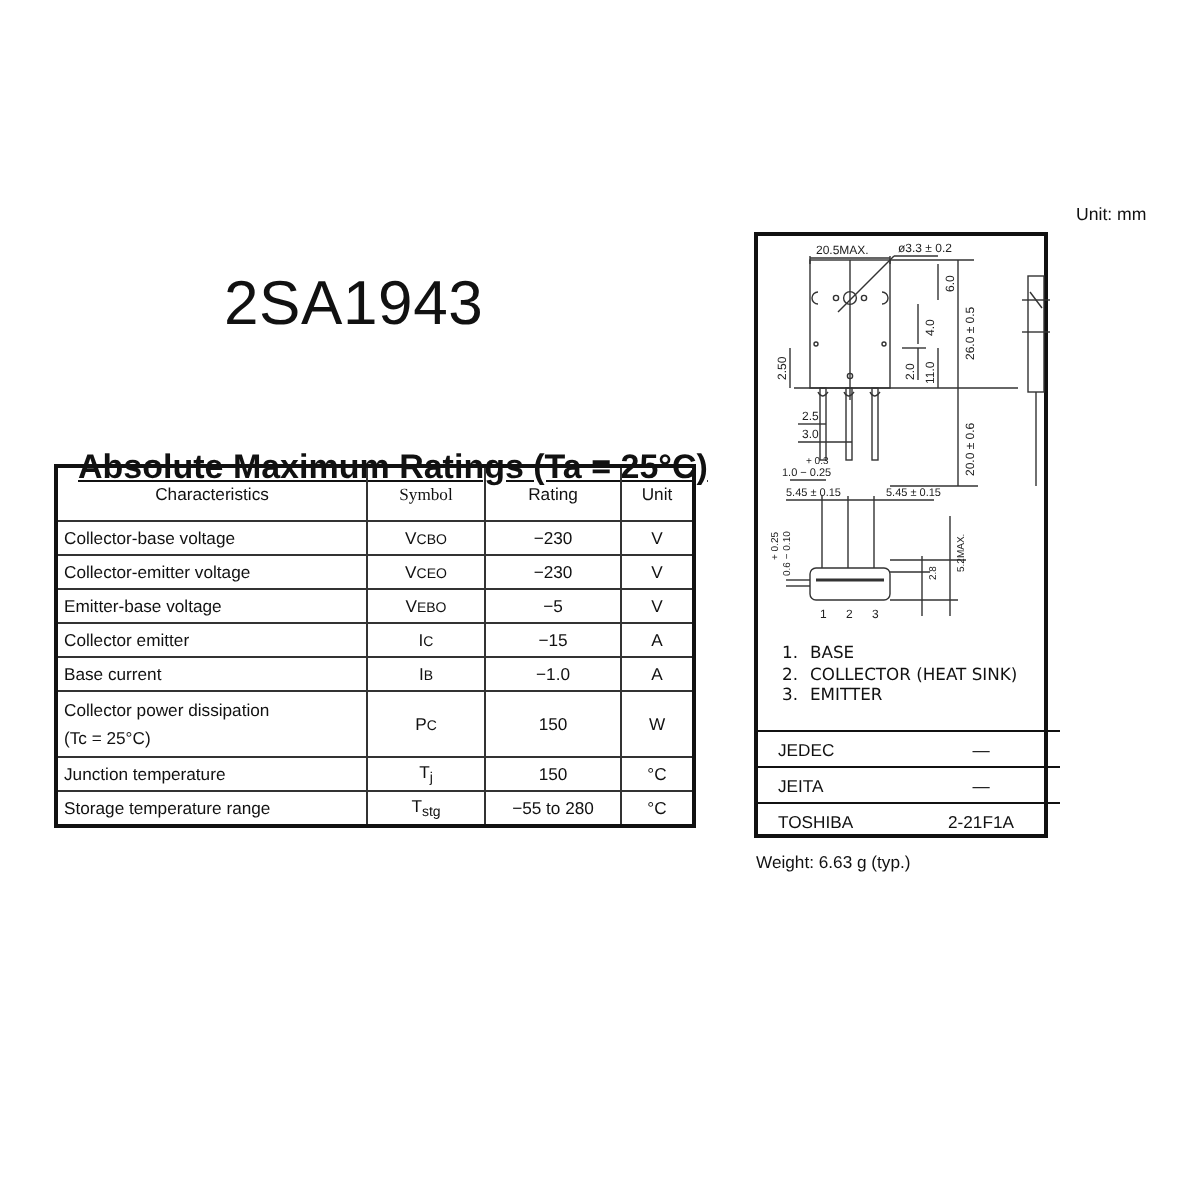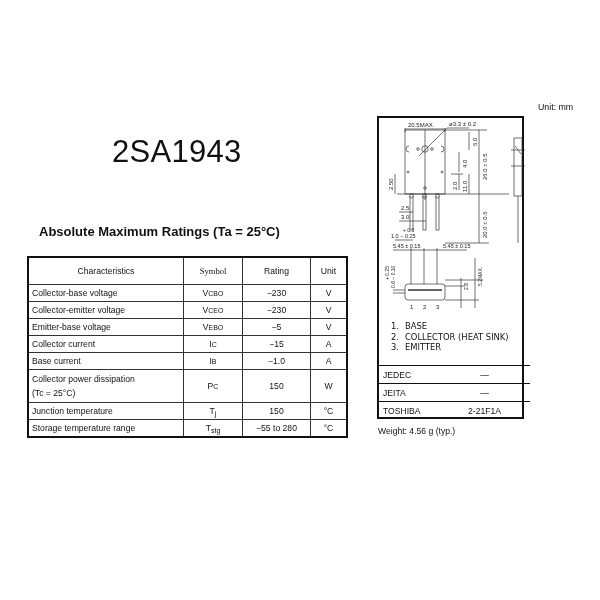--- a/index.html
+++ b/index.html
@@ -1,33 +1,33 @@
 <!DOCTYPE html>
 <html><head>
 <meta charset="utf-8">
 <style>
   html, body { margin:0; padding:0; background:#ffffff; }
   body { width:600px; height:600px; position:relative; overflow:hidden; font-family:"Liberation Sans", sans-serif; color:#111; }
   .title { position:absolute; left:112px; top:134px; font-size:31px; font-weight:normal; letter-spacing:0.3px; }
-  .section-title { position:absolute; left:39px; top:224px; font-size:13px; font-weight:bold; }
-  table.ratings { position:absolute; left:27px; top:256px; width:321px; border-collapse:collapse; border:2px solid #111; font-size:8.6px; }
+  .section-title { position:absolute; left:39px; top:224px; font-size:17px; font-weight:bold;text-decoration:underline; }
+  table.ratings { position:absolute; left:27px; top:232px; width:321px; border-collapse:collapse; border:2px solid #111; font-size:8.6px; }
   table.ratings td, table.ratings th { border:1px solid #333; padding:0 3px; height:16px; font-weight:normal; }
   table.ratings th { height:26px; text-align:center; }
   table.ratings td.c { text-align:center; }
   table.ratings tr.tall td { height:32px; }
   table.ratings .col1 { width:148px; }
   table.ratings .col2 { width:52px;font-family:Liberation Serif, serif; }
   table.ratings .col3 { width:61px; }
   .unit-label { position:absolute; left:494px; top:102px; font-size:8.8px;margin-left:44px; }
   .pkg-box { position:absolute; left:377px; top:116px; width:147px; height:303px; border:2px solid #111; box-sizing:border-box; }
   .drawing { position:absolute; left:0; top:0; }
   .legend { position:absolute; left:12px; top:203px; font-size:8.4px; line-height:10.5px; font-family:"DejaVu Sans", sans-serif; }
   .legend .num { display:inline-block; width:14px; }
   .pkg-table { position:absolute; left:0; top:247px; width:151px; border-collapse:collapse; font-size:8.6px; }
-  .pkg-table td { border-top:1.5px solid #111; height:17px; padding:0 4px; }
+  .pkg-table td { border-top:1.5px solid #111; height:17px; padding:0 10px; }
   .pkg-table td.v { text-align:center; }
   .weight { position:absolute; left:378px; top:426px; font-size:8.6px; }
 </style>
 </head>
 <body>
 
 <div class="title">2SA1943</div>
 <div class="section-title">Absolute Maximum Ratings (Ta = 25°C)</div>
 
 <table class="ratings">
@@ -50,21 +50,21 @@
     <td class="c">−230</td>
     <td class="c">V</td>
   </tr>
   <tr>
     <td>Emitter-base voltage</td>
     <td class="c"><span>V</span><span style="font-size:7px">EBO</span></td>
     <td class="c">−5</td>
     <td class="c">V</td>
   </tr>
   <tr>
-    <td>Collector current</td>
+    <td>Collector emitter</td>
     <td class="c"><span>I</span><span style="font-size:7px">C</span></td>
     <td class="c">−15</td>
     <td class="c">A</td>
   </tr>
   <tr>
     <td>Base current</td>
     <td class="c"><span>I</span><span style="font-size:7px">B</span></td>
     <td class="c">−1.0</td>
     <td class="c">A</td>
   </tr>
@@ -205,13 +205,13 @@
       <td class="v">—</td>
     </tr>
     <tr>
       <td>TOSHIBA</td>
       <td class="v">2-21F1A</td>
     </tr>
   </tbody>
     </table>
 </div>
 
-<div class="weight">Weight: 4.56 g (typ.)</div>
+<div class="weight">Weight: 6.63 g (typ.)</div>
 
 </body></html>

